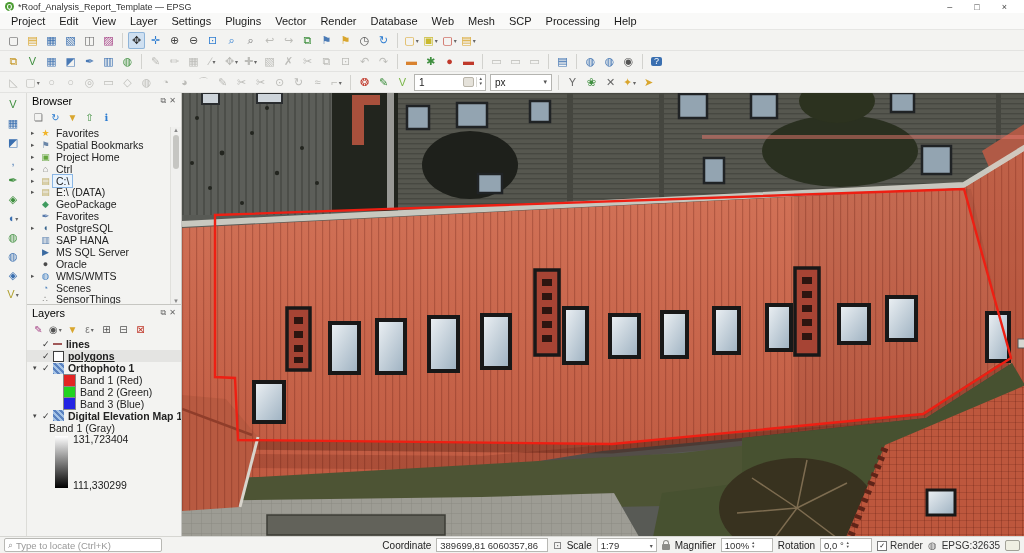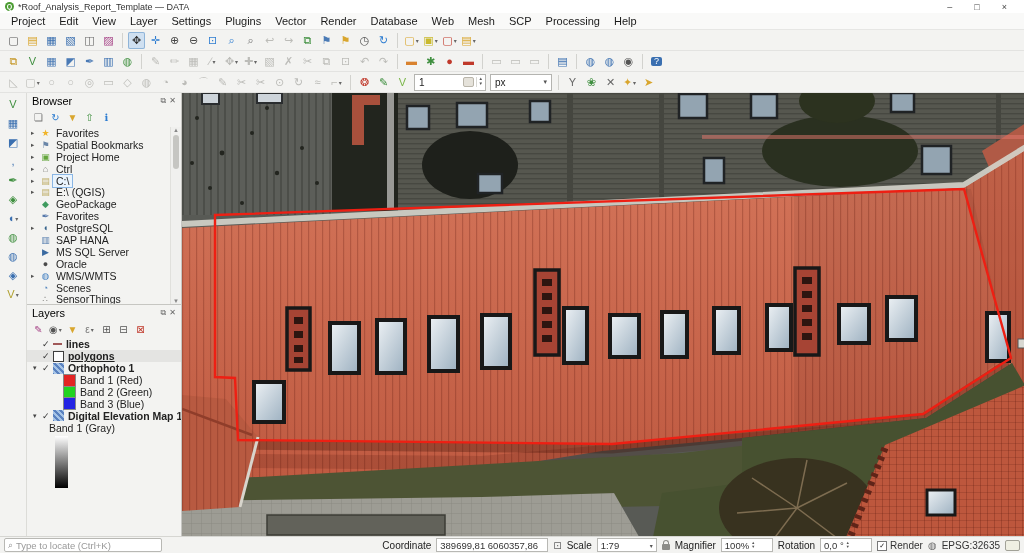--- a/index.html
+++ b/index.html
@@ -89,21 +89,21 @@
         border-bottom:none;border-radius:3px 3px 0 0}
   .bubble{width:13px;height:9px;background:#efefe2;border:1px solid #a2a298;border-radius:2px;flex:none}
   .spacer{flex:1}
   .globe{color:#666;font-size:10px}
 </style>
 </head>
 <body>
 
 <div class="titlebar">
   <span class="qlogo">Q</span>
-  <span>*Roof_Analysis_Report_Template — DATA</span>
+  <span>*Roof_Analysis_Report_Template — EPSG</span>
   <span class="wctrl">
     <span>–</span>
     <span>□</span>
     <span>×</span>
   </span>
 </div>
 
 <div class="menubar">
     <span class="mi">Project</span>
     <span class="mi">Edit</span>
@@ -458,21 +458,21 @@
               <span class="bl">Ctrl</span>
             </div>
             <div class="brow">
               <span class="ar">▸</span>
               <span class="bi" style="color: rgb(191, 174, 106);">▤</span>
               <span class="bl bsel">C:\</span>
             </div>
             <div class="brow">
               <span class="ar">▸</span>
               <span class="bi" style="color: rgb(191, 174, 106);">▤</span>
-              <span class="bl">E:\ (QGIS)</span>
+              <span class="bl">E:\ (DATA)</span>
             </div>
             <div class="brow">
               <span class="ar"></span>
               <span class="bi" style="color: rgb(63, 155, 95);">◆</span>
               <span class="bl">GeoPackage</span>
             </div>
             <div class="brow">
               <span class="ar"></span>
               <span class="bi" style="color: rgb(85, 119, 170);">✒</span>
               <span class="bl">Favorites</span>
@@ -589,20 +589,24 @@
               <span class="ck">✓</span>
               <span class="sy sy-raster"></span>
               <span class="ll">Digital Elevation Map 1</span>
             </div>
             <div class="lrow" style="padding-left: 22px;">
               <span class="ll">Band 1 (Gray)</span>
             </div>
           </div>
         <div class="rampwrap">
           <div class="rampbar"></div>
+          <div class="ramplabels">
+            <span>131,723404</span>
+            <span>111,330299</span>
+          </div>
         </div>
       </div>
     </div>
   </div>
 
   <div class="canvas">
     <svg width="844" height="449" viewBox="0 0 844 449">
       <defs>
         <pattern id="corr" width="7" height="10" patternUnits="userSpaceOnUse">
           <rect width="7" height="10" fill="#5c5e59"></rect>

